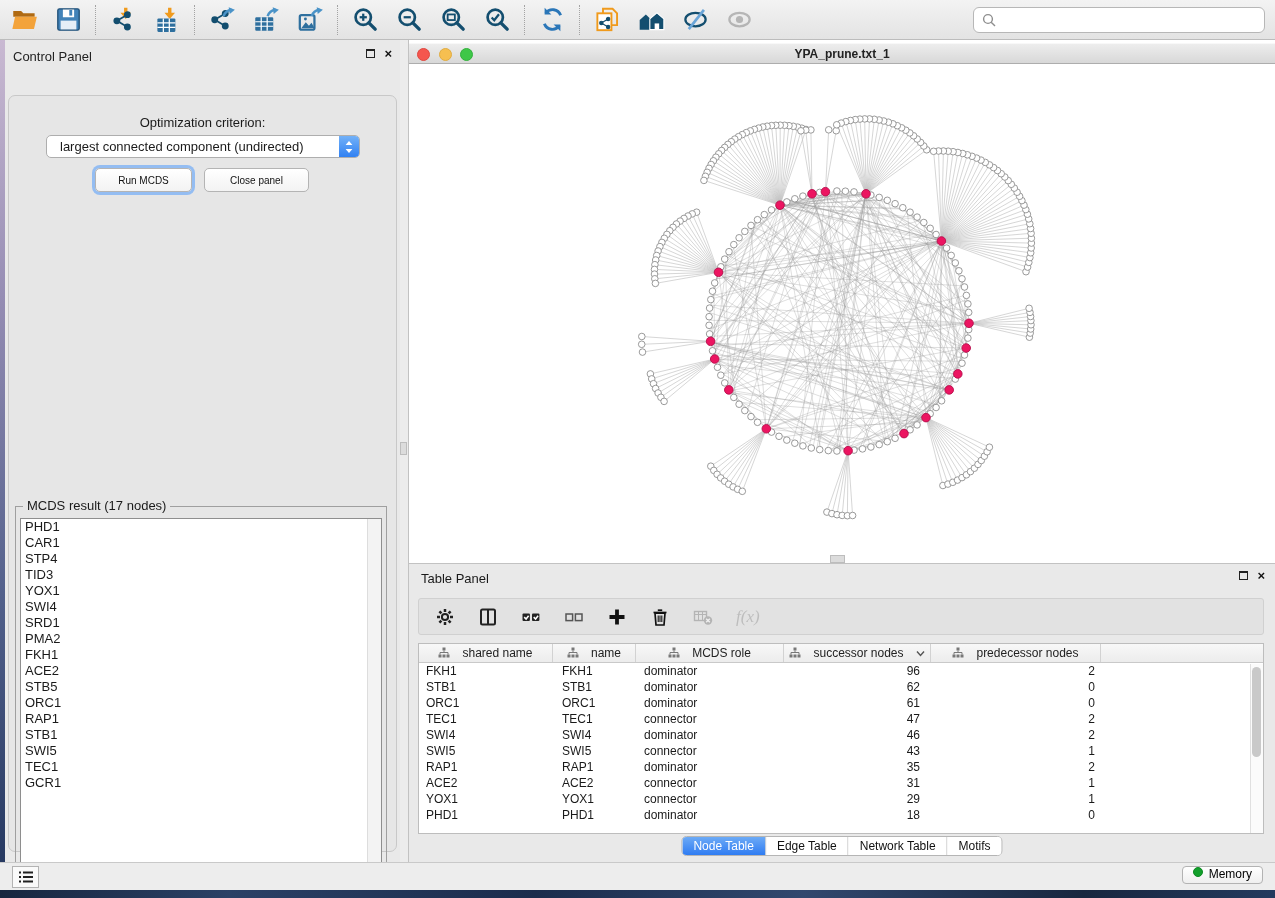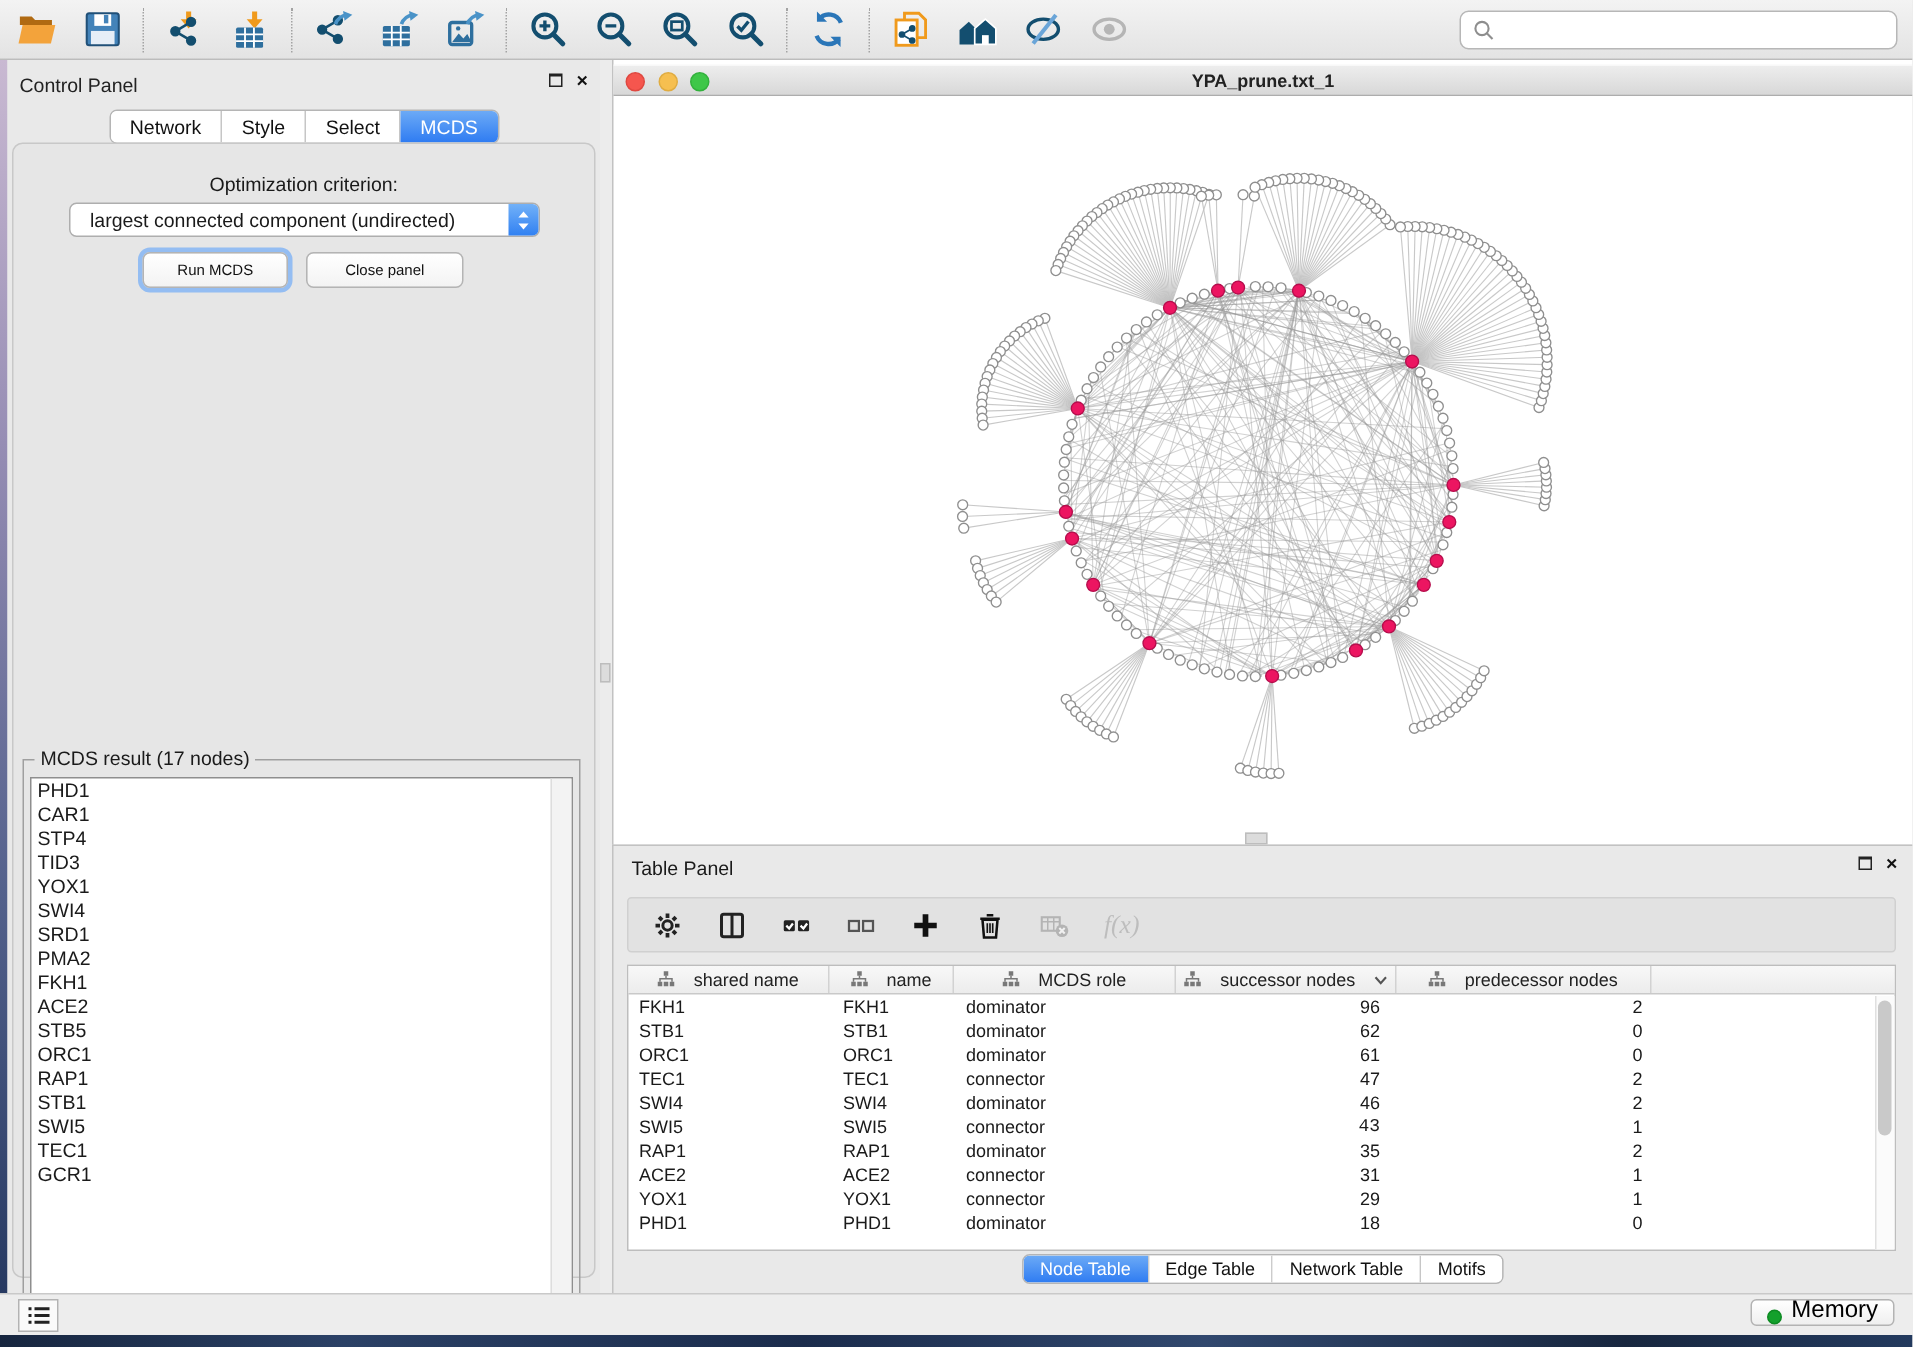--- a/index.html
+++ b/index.html
@@ -74,21 +74,21 @@
   .td{font-size:12px;white-space:nowrap;overflow:hidden}
   .td.num{text-align:right}
   .tbl-scroll{position:absolute;right:0;top:20px;bottom:0;width:13px;background:#fbfbfb;border-left:1px solid #e0e0e0}
   .tbl-thumb{position:absolute;left:1px;top:3px;width:9px;height:90px;background:#c9c9c9;border-radius:5px}
   .tp-tabs{position:absolute;left:50%;transform:translateX(-50%);top:272px}
   .tp-tabs button{font-size:12px;padding:2px 11px}
 
   
   .status-bar{position:absolute;left:0px;top:862px;width:1275px;height:28px;background:#ededed;border-top:1px solid #c9c9c9}
   .sb-list-btn{position:absolute;left:12px;top:3px;width:27px;height:22px;background:#fafafa;border:1px solid #b3b3b3;display:flex;align-items:center;justify-content:center;cursor:pointer}
-  .memory-btn{position:absolute;right:12px;top:3px;height:18px;background:linear-gradient(#fff,#efefef);border:1px solid #b3b3b3;border-radius:4px;display:flex;align-items:flex-end;gap:6px;padding:0 10px;font-size:16px;cursor:pointer}
+  .memory-btn{position:absolute;right:12px;top:3px;height:18px;background:linear-gradient(#fff,#efefef);border:1px solid #b3b3b3;border-radius:4px;display:flex;align-items:flex-start;gap:6px;padding:0 10px;font-size:12px;cursor:pointer}
   .mem-dot{width:10px;height:10px;border-radius:50%;background:#13a02c;border:1px solid #0d8a22}
 </style>
 </head>
 <body>
 
 <div class="toolbar" id="main-toolbar">
     <span class="tb-group">
       <button class="tb-btn">
         <svg width="27" height="27" viewBox="0 0 24 24">
           <path d="M2 4.5h7l2 2h10v3H2z" fill="#b06a12"></path>
@@ -252,26 +252,20 @@
 </div>
 
 <div class="wall-left"></div>
 
 <div class="control-panel">
   <span class="cp-title">Control Panel</span>
   <span class="win-btns">
     <span class="float-ico"></span>
     <span class="close-ico">×</span>
   </span>
-  <div class="cp-tabs seg" id="cp-tabs">
-      <button>Network</button>
-      <button>Style</button>
-      <button>Select</button>
-      <button class="sel">MCDS</button>
-    </div>
   <div class="cp-content">
     <div class="opt-label">Optimization criterion:</div>
     <div class="dropdown">
       <span class="dd-text">largest connected component (undirected)</span>
       <span class="dd-step">
         <svg width="10" height="14" viewBox="0 0 10 14">
             <path d="M5 1L8.4 5H1.6z" fill="#fff"></path>
             <path d="M5 13L1.6 9h6.8z" fill="#fff"></path>
           </svg>
       </span>
@@ -1202,21 +1196,21 @@
           <div class="td" style="width: 134px; padding-left: 7px;">SWI4</div>
           <div class="td" style="width: 83px; padding-left: 9px;">SWI4</div>
           <div class="td" style="width: 148px; padding-left: 8px;">dominator</div>
           <div class="td num" style="width: 147px; padding-right: 11px;">46</div>
           <div class="td num" style="width: 170px; padding-right: 6px;">2</div>
         </div>
         <div class="tr">
           <div class="td" style="width: 134px; padding-left: 7px;">SWI5</div>
           <div class="td" style="width: 83px; padding-left: 9px;">SWI5</div>
           <div class="td" style="width: 148px; padding-left: 8px;">connector</div>
-          <div class="td num" style="width: 147px; padding-right: 11px; font-family: Liberation Mono, monospace;">43</div>
+          <div class="td num" style="width: 147px; padding-right: 11px;">43</div>
           <div class="td num" style="width: 170px; padding-right: 6px;">1</div>
         </div>
         <div class="tr">
           <div class="td" style="width: 134px; padding-left: 7px;">RAP1</div>
           <div class="td" style="width: 83px; padding-left: 9px;">RAP1</div>
           <div class="td" style="width: 148px; padding-left: 8px;">dominator</div>
           <div class="td num" style="width: 147px; padding-right: 11px;">35</div>
           <div class="td num" style="width: 170px; padding-right: 6px;">2</div>
         </div>
         <div class="tr">

